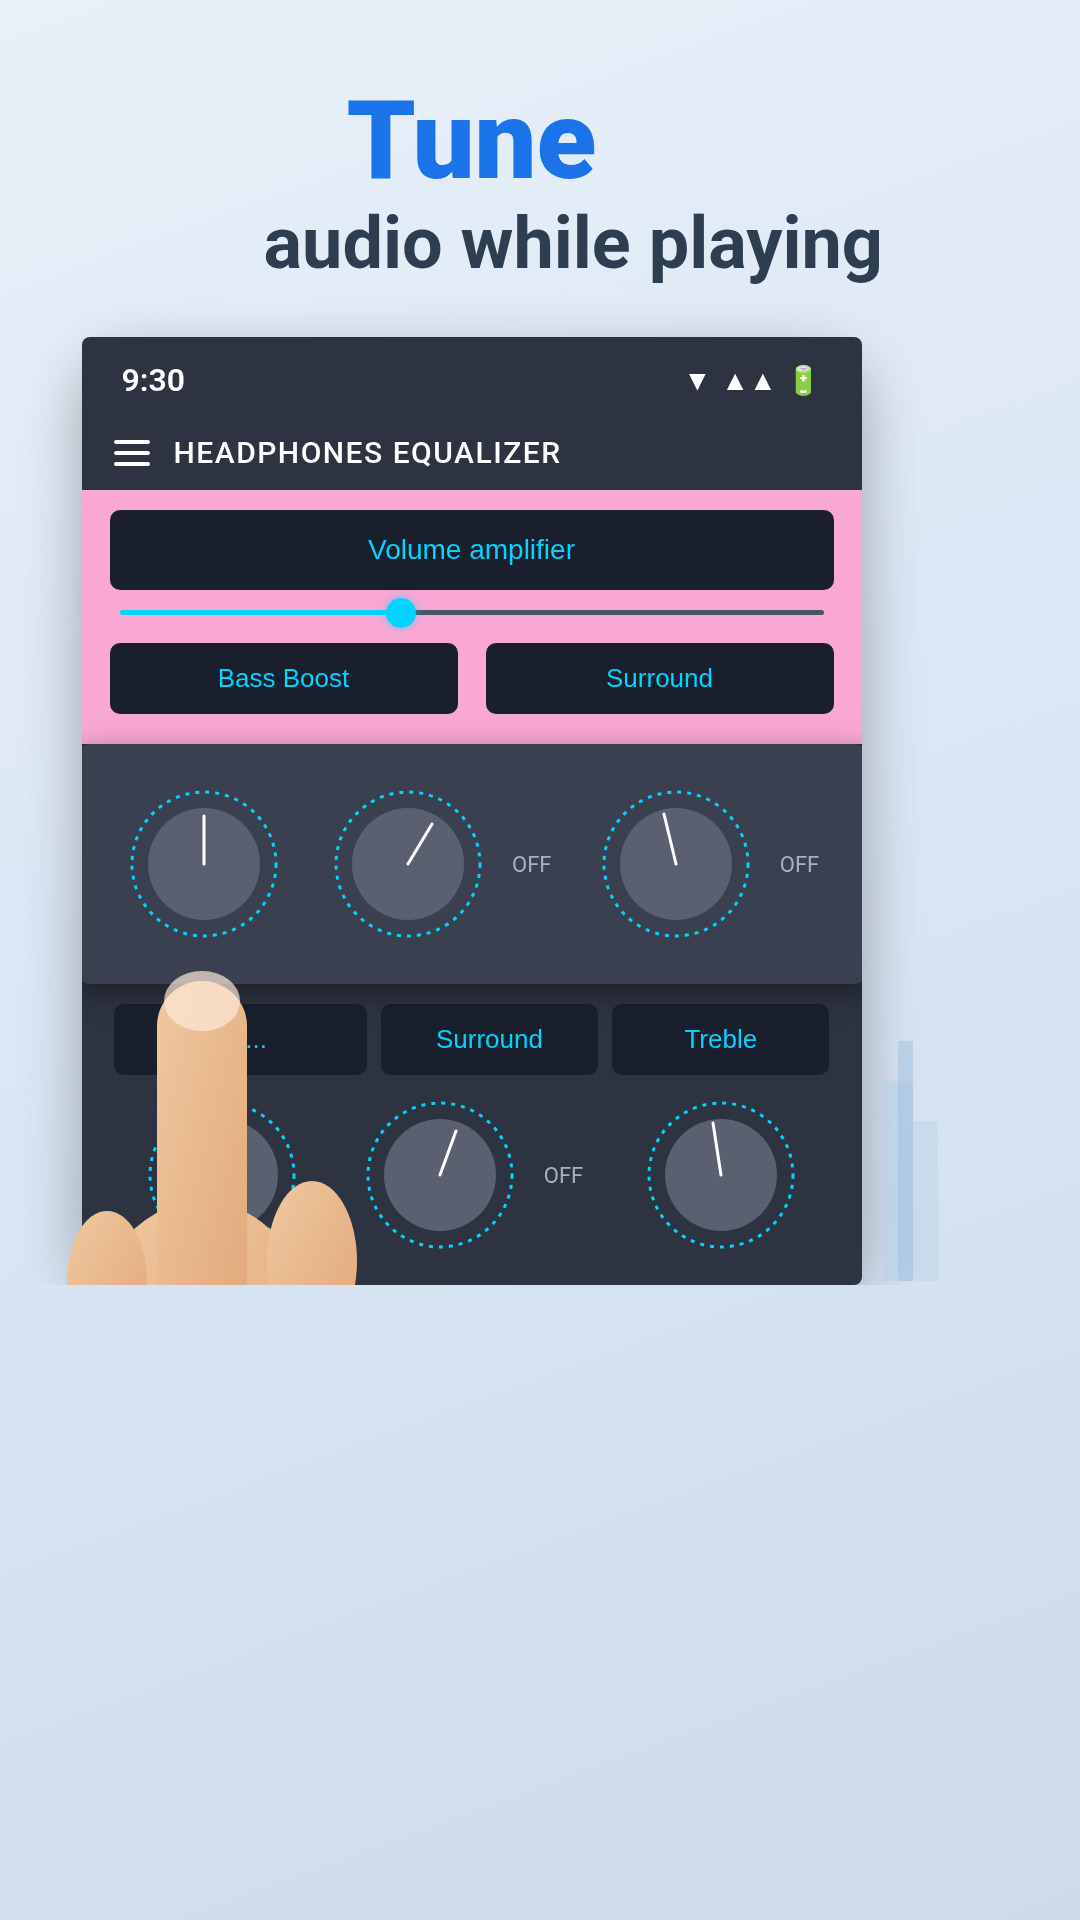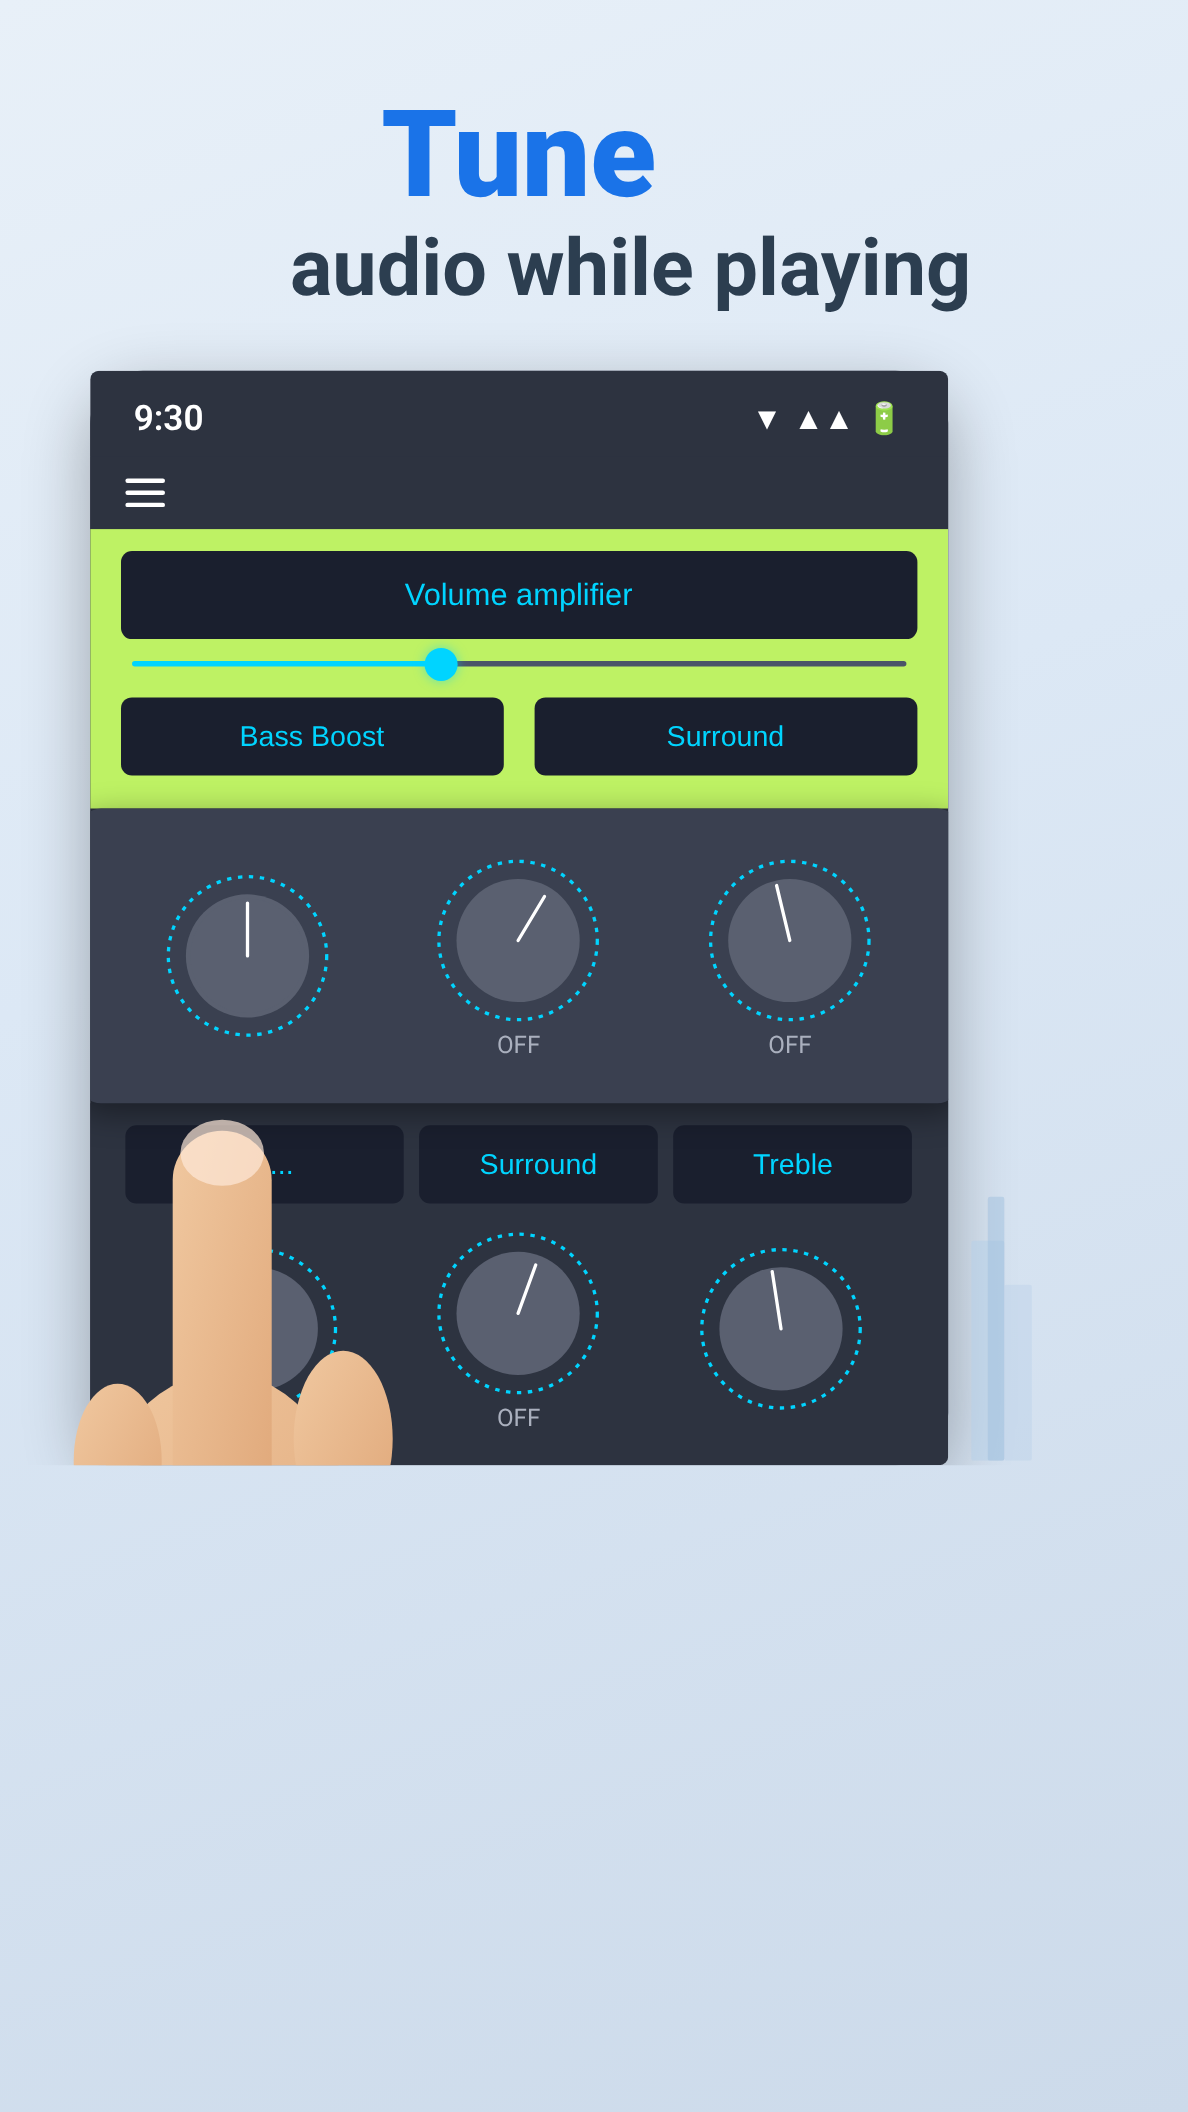--- a/index.html
+++ b/index.html
@@ -101,21 +101,21 @@
 
     .app-title {
       color: white;
       font-size: 30px;
       font-weight: 500;
       letter-spacing: 1.5px;
     }
 
     
     .app-content {
-      background: #bef264;
+      background: #f9a8d4;
       padding: 20px 28px 30px;
     }
 
     
     .volume-amplifier-btn {
       width: 100%;
       background: #1a1f2e;
       border: none;
       border-radius: 10px;
       padding: 24px 20px;
@@ -192,23 +192,22 @@
 
     .knob-row {
       display: flex;
       justify-content: space-around;
       align-items: center;
       margin-bottom: 10px;
     }
 
     .knob-container {
       display: flex;
-      flex-direction: column;
-      align-items: center;
-      gap: 3px;
+      align-items: center;
+      gap: 24px;
     }
 
     .knob-label {
       color: #aab0be;
       font-size: 22px;
     }
 
     
     .knob-svg {
       width: 160px;
@@ -286,20 +285,21 @@
           <span class="battery-icon">🔋</span>
         </div>
       </div>
 
       <div class="app-header">
         <div class="hamburger-icon">
           <span></span>
           <span></span>
           <span></span>
         </div>
+        <span class="app-title">HEADPHONES EQUALIZER</span>
       </div>
 
       <div class="app-content">
 
         
         <button class="volume-amplifier-btn">
           <span class="volume-amplifier-text">Volume amplifier</span>
         </button>
 
         

